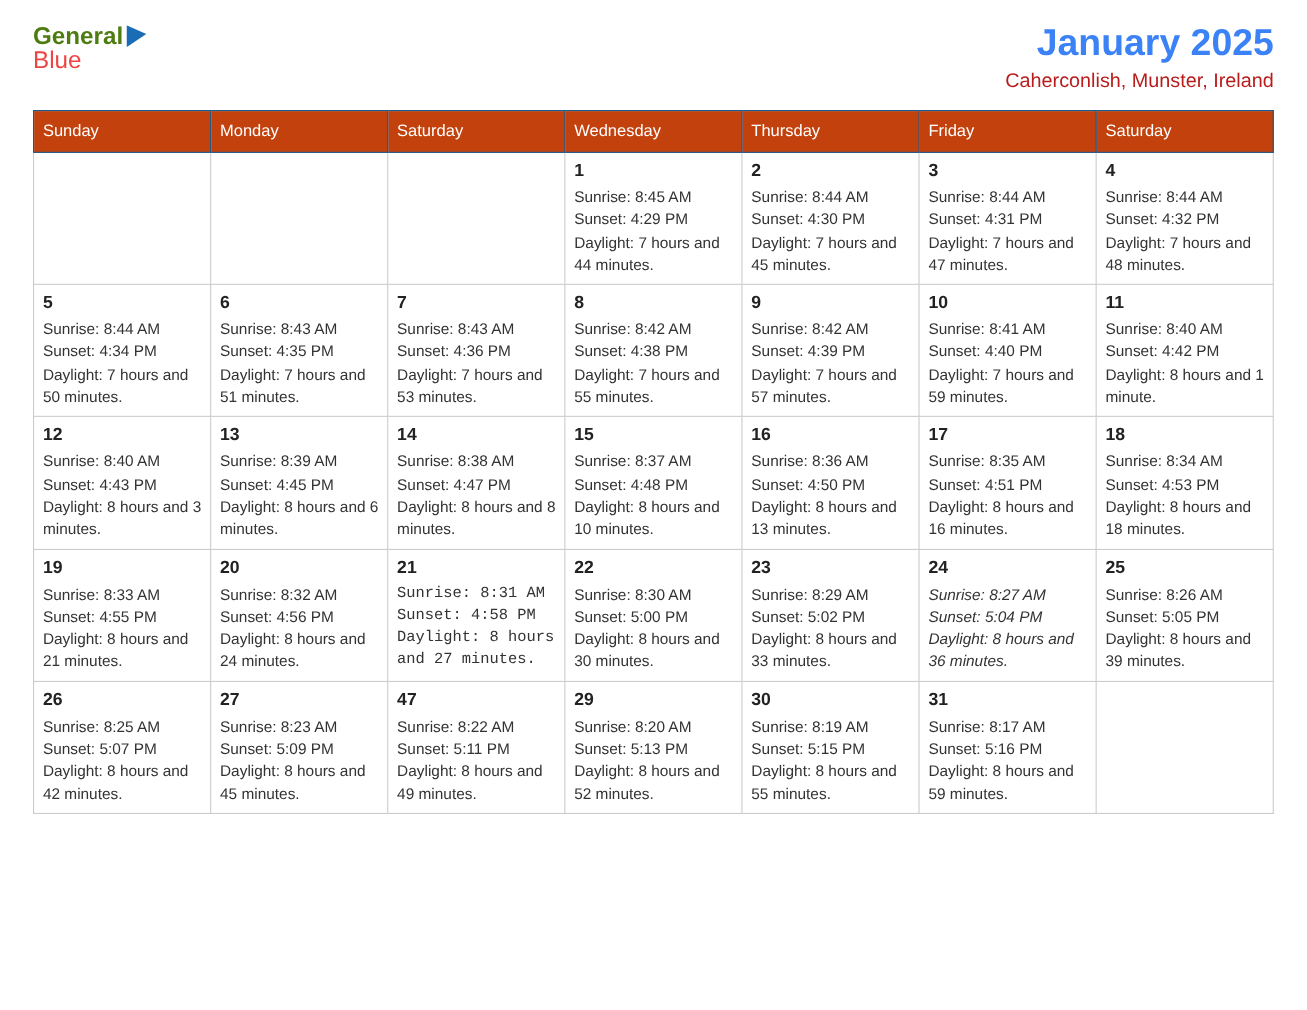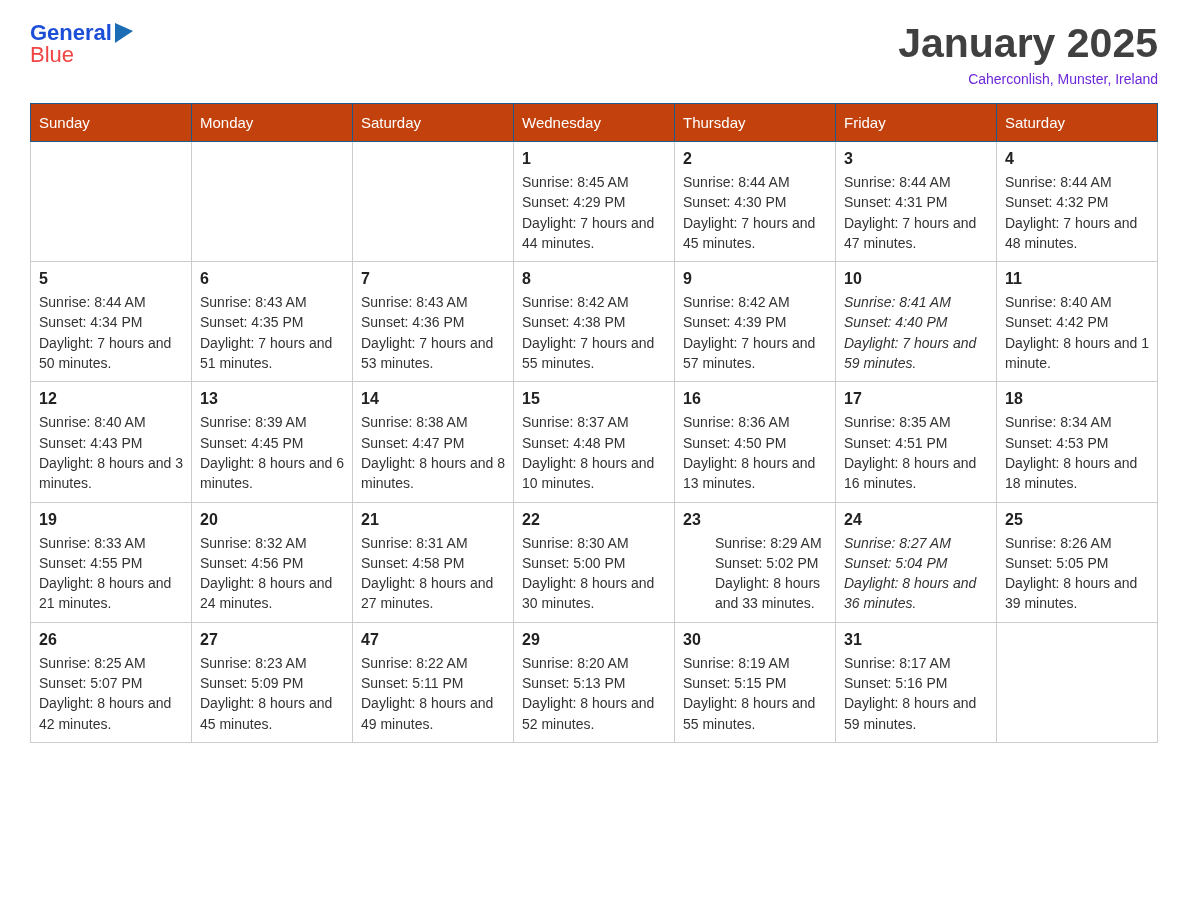--- a/index.html
+++ b/index.html
@@ -12,21 +12,21 @@
     }
     .header {
       display: flex;
       justify-content: space-between;
       align-items: flex-start;
       margin-bottom: 16px;
     }
     .logo-text-general {
       font-size: 22px;
       font-weight: bold;
-      color: #1d4ed8;
+      color: #4d7c0f;
     }
     .logo-text-blue {
       font-size: 22px;
       font-weight: normal;
       color: #ef4444;
     }
     .logo-wrapper {
       display: flex;
       flex-direction: column;
     }
@@ -36,27 +36,27 @@
     }
     .logo-bottom {
       display: flex;
       align-items: center;
       margin-top: -4px;
     }
     .title-section {
       text-align: right;
     }
     .month-year {
-      font-size: 41px;
+      font-size: 34px;
       font-weight: bold;
-      color: #404040;
+      color: #3b82f6;
     }
     .location {
-      font-size: 14px;
-      color: #6d28d9;
+      font-size: 18px;
+      color: #b91c1c;
       margin-top: 4px;
     }
     .calendar-table {
       width: 100%;
       border-collapse: collapse;
       border: 1px solid #ccc;
     }
     .calendar-table th {
       background-color: #c2410c;
       color: #fff;
@@ -184,21 +184,21 @@
 Daylight: 7 hours and 55 minutes.</div>
         </td>
         <td>
           <span class="day-number">9</span>
           <div class="day-info" style="white-space: pre-line;">Sunrise: 8:42 AM
 Sunset: 4:39 PM
 Daylight: 7 hours and 57 minutes.</div>
         </td>
         <td>
           <span class="day-number">10</span>
-          <div class="day-info" style="white-space: pre-line; font-style: italic;">Sunrise: 8:41 AM
+          <div class="day-info" style="white-space: pre-line;">Sunrise: 8:41 AM
 Sunset: 4:40 PM
 Daylight: 7 hours and 59 minutes.</div>
         </td>
         <td>
           <span class="day-number">11</span>
           <div class="day-info" style="white-space: pre-line;">Sunrise: 8:40 AM
 Sunset: 4:42 PM
 Daylight: 8 hours and 1 minute.</div>
         </td>
       </tr>
@@ -254,33 +254,33 @@
 Daylight: 8 hours and 21 minutes.</div>
         </td>
         <td>
           <span class="day-number">20</span>
           <div class="day-info" style="white-space: pre-line;">Sunrise: 8:32 AM
 Sunset: 4:56 PM
 Daylight: 8 hours and 24 minutes.</div>
         </td>
         <td>
           <span class="day-number">21</span>
-          <div class="day-info" style="white-space: pre-line;">Sunrise: 8:31 AM
+          <div class="day-info" style="white-space: pre-line; font-family: Liberation Mono, monospace;">Sunrise: 8:31 AM
 Sunset: 4:58 PM
 Daylight: 8 hours and 27 minutes.</div>
         </td>
         <td>
           <span class="day-number">22</span>
           <div class="day-info" style="white-space: pre-line;">Sunrise: 8:30 AM
 Sunset: 5:00 PM
 Daylight: 8 hours and 30 minutes.</div>
         </td>
         <td>
           <span class="day-number">23</span>
-          <div class="day-info" style="white-space: pre-line; margin-left: 32px;">Sunrise: 8:29 AM
+          <div class="day-info" style="white-space: pre-line;">Sunrise: 8:29 AM
 Sunset: 5:02 PM
 Daylight: 8 hours and 33 minutes.</div>
         </td>
         <td>
           <span class="day-number">24</span>
           <div class="day-info" style="white-space: pre-line; font-style: italic;">Sunrise: 8:27 AM
 Sunset: 5:04 PM
 Daylight: 8 hours and 36 minutes.</div>
         </td>
         <td>

